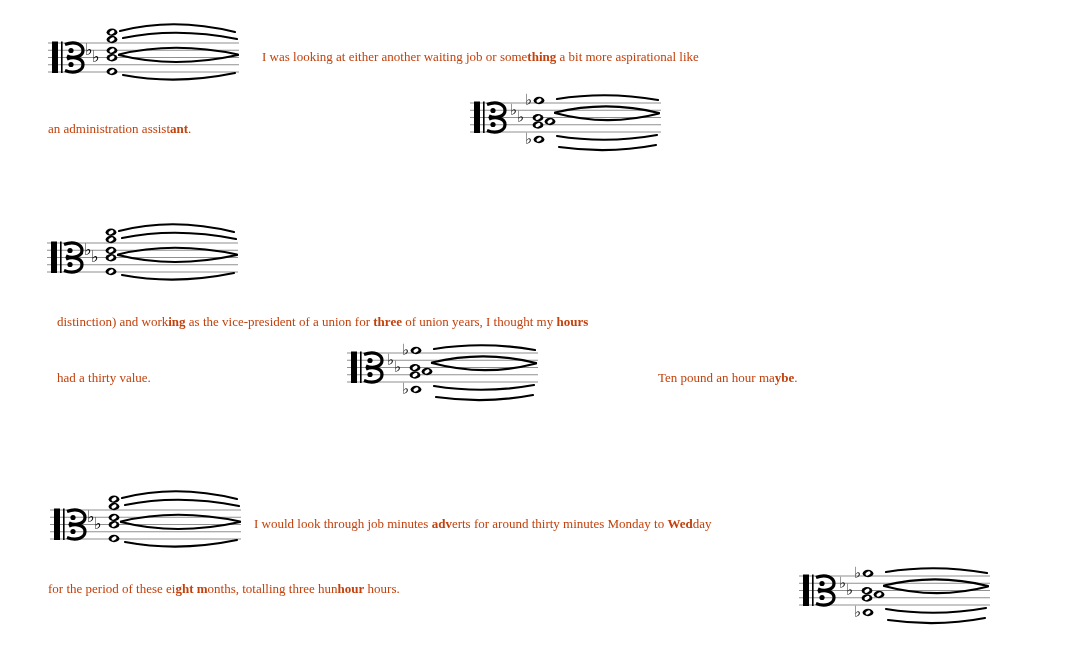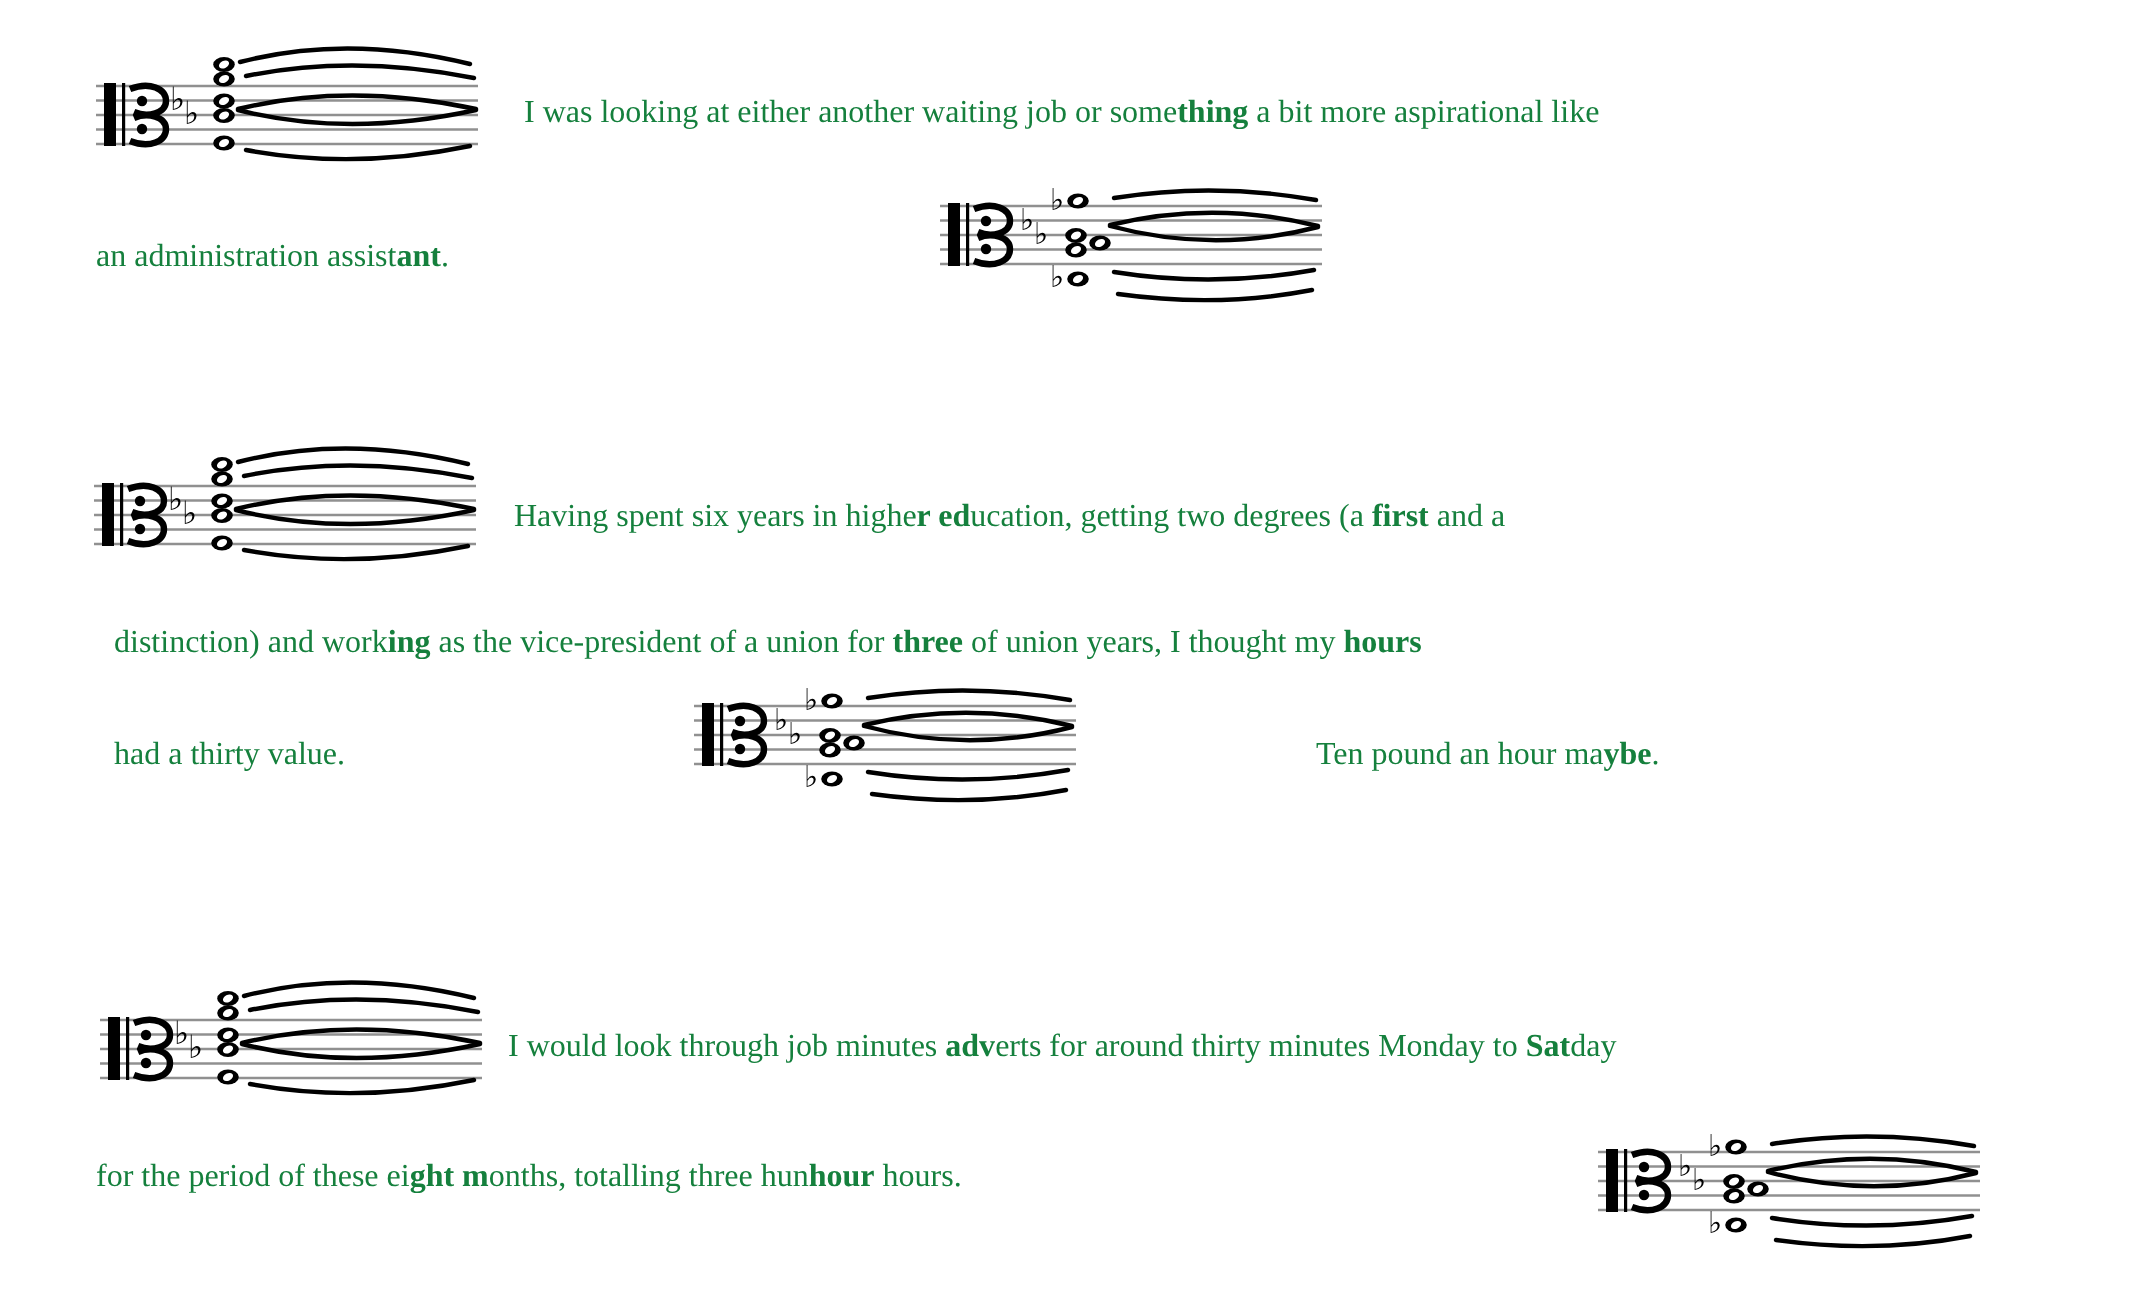--- a/index.html
+++ b/index.html
@@ -1,22 +1,22 @@
 <!DOCTYPE html>
 <html><head>
 <meta charset="utf-8">
 <style>
   html,body{margin:0;padding:0;background:#ffffff;}
   #page{
     position:relative;
     width:1071px;height:647px;
     background:#ffffff;
     font-family:"Liberation Serif", serif;
-    font-size:16px;
-    color:#15803d;
+    font-size:13px;
+    color:#c2410c;
     overflow:hidden;
   }
   .line{position:absolute;white-space:nowrap;line-height:24px;}
   .line b{font-weight:bold;}
   .music{position:absolute;}
   .flat{font-family:"DejaVu Sans", sans-serif;font-size:16px;fill:#000;}
   .flat-sm{font-family:"DejaVu Sans", sans-serif;font-size:15px;fill:#000;}
 </style>
 </head>
 <body>
@@ -133,30 +133,29 @@
     </svg>
   <div class="line" style="left:262px;top:45px"><span>I was looking at either another waiting job or some</span><b>thing</b><span> a bit more aspirational like</span></div>
   <div class="line" style="left:48px;top:117px"><span>an administration assist</span><b>ant</b><span>.</span></div>
   <svg class="music" style="left:468px;top:91px" width="195" height="72" viewBox="0 0 195 72">
       <use href="#chordB"></use>
     </svg>
 
   <svg class="music" style="left:45px;top:205px" width="195" height="95" viewBox="0 0 195 95">
       <use href="#chordA"></use>
     </svg>
-  <div class="line" style="left:257px;top:247px"><span>Having spent six years in highe</span><b>r ed</b><span>ucation, getting two degrees (a </span><b>first</b><span> and a</span></div>
   <div class="line" style="left:57px;top:310px"><span>distinction) and work</span><b>ing</b><span> as the vice-president of a union for </span><b>three</b><span> of union years, I thought my </span><b>hours</b></div>
   <div class="line" style="left:57px;top:366px"><span>had a thirty value.</span></div>
   <svg class="music" style="left:345px;top:341px" width="195" height="72" viewBox="0 0 195 72">
       <use href="#chordB"></use>
     </svg>
   <div class="line" style="left:658px;top:366px"><span>Ten pound an hour ma</span><b>ybe</b><span>.</span></div>
 
   <svg class="music" style="left:48px;top:472px" width="195" height="95" viewBox="0 0 195 95">
       <use href="#chordA"></use>
     </svg>
-  <div class="line" style="left:254px;top:512px"><span>I would look through job minutes </span><b>adv</b><span>erts for around thirty minutes Monday to </span><b>Sat</b><span>day</span></div>
+  <div class="line" style="left:254px;top:512px"><span>I would look through job minutes </span><b>adv</b><span>erts for around thirty minutes Monday to </span><b>Wed</b><span>day</span></div>
   <div class="line" style="left:48px;top:577px"><span>for the period of these ei</span><b>ght m</b><span>onths, totalling three hun</span><b>hour</b><span> hours.</span></div>
   <svg class="music" style="left:797px;top:564px" width="195" height="72" viewBox="0 0 195 72">
       <use href="#chordB"></use>
     </svg>
 
 </div>
 
 </body></html>

